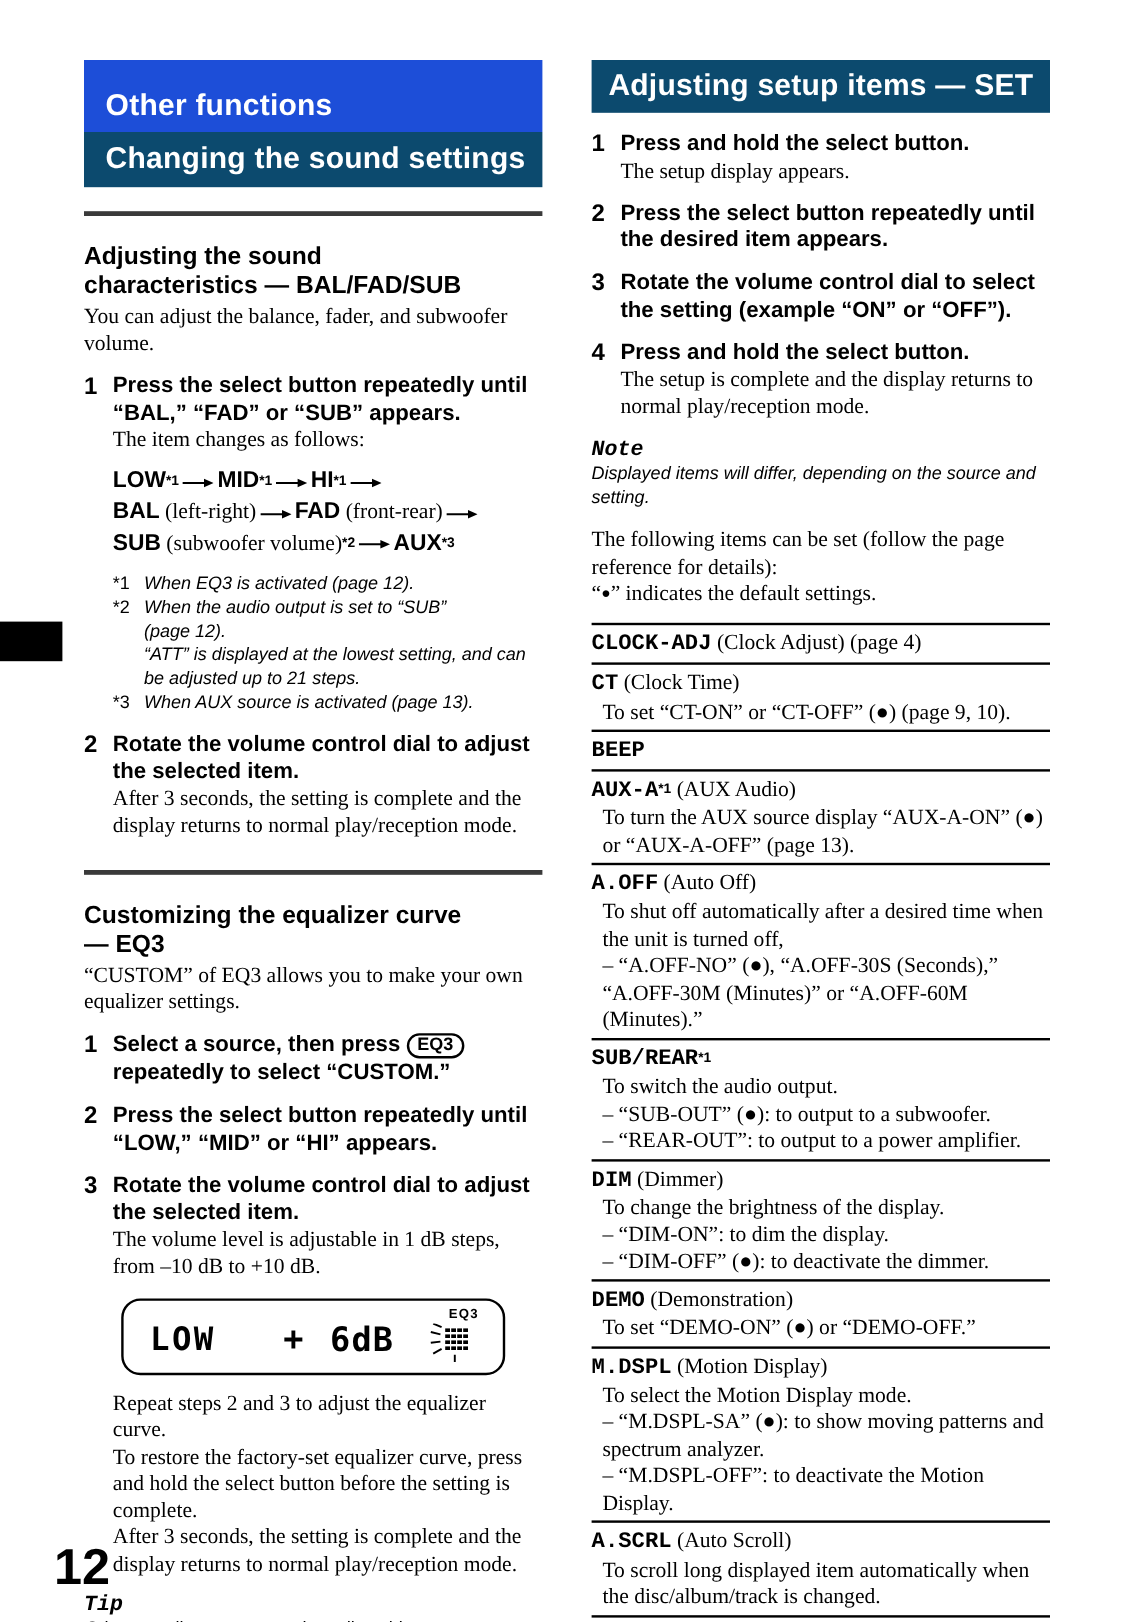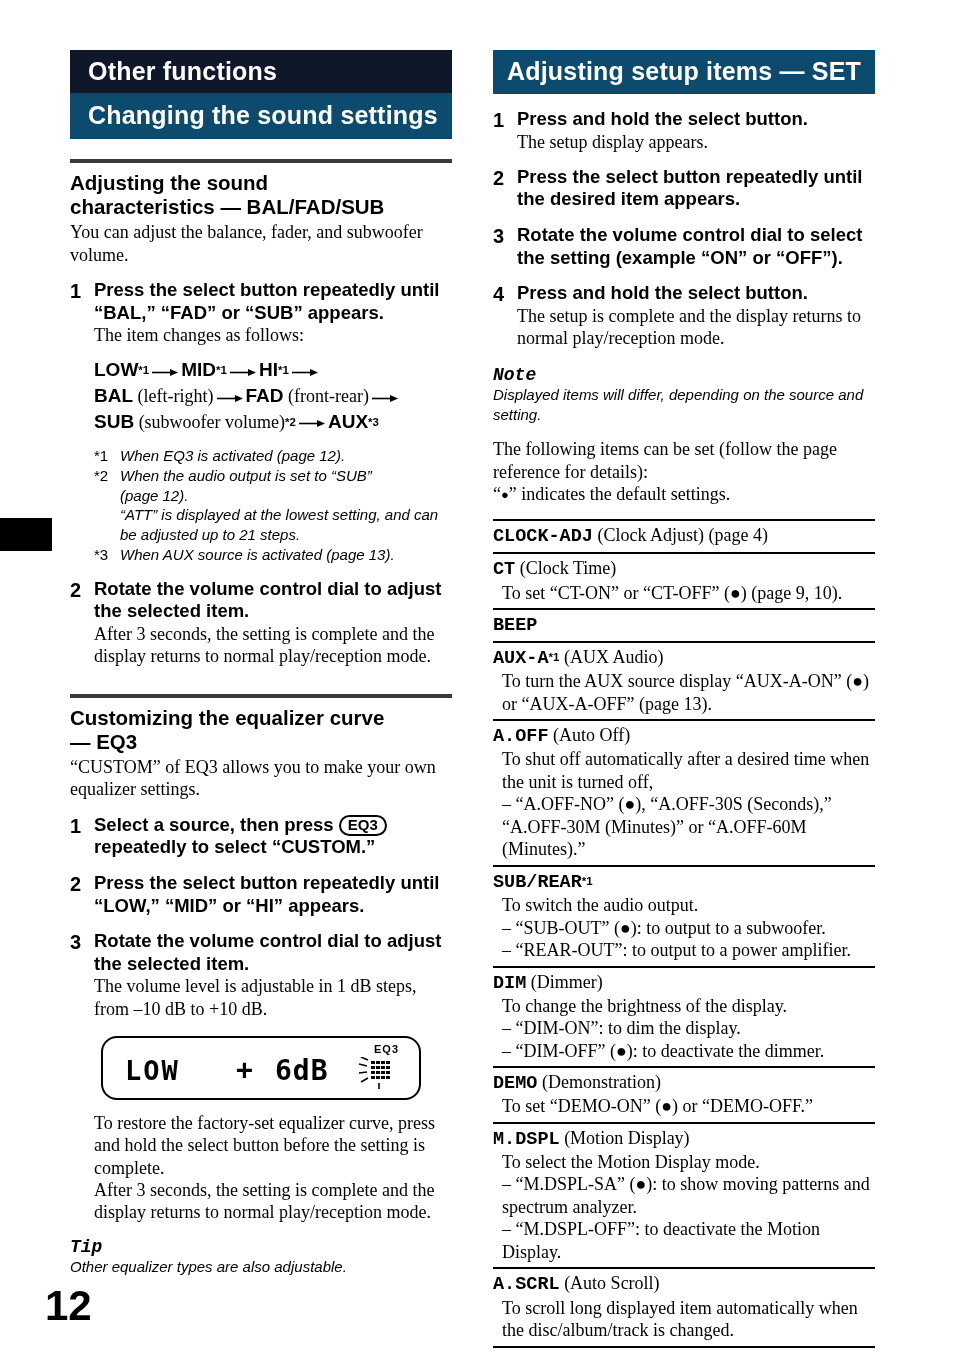--- a/index.html
+++ b/index.html
@@ -16,39 +16,39 @@
   
   .edge-tab{position:absolute;left:0;top:518px;width:52px;height:33px;background:#000;}
 
   
   .col{position:absolute;top:50px;}
   .col-left{left:70px;width:382px;}
   .col-right{left:493px;width:382px;}
 
   
   .banner-black{
-    background:#0f172a;color:#fff;
+    background:#1d4ed8;color:#fff;
     font-family:"Liberation Sans", sans-serif;
     font-weight:bold;font-size:25px;letter-spacing:.2px;
-    padding:7px 0 8px 18px;line-height:1.12;
+    padding:24px 0 8px 18px;line-height:1.12;
   }
   .banner-gray{
     background:#0c4a6e;color:#fff;
     font-family:"Liberation Sans", sans-serif;
     font-weight:bold;font-size:25px;letter-spacing:.2px;
     padding:8px 0 10px 18px;line-height:1.12;
   }
   .banner-gray.single{padding:7px 0 9px 14px;}
 
   
   .rule-thick{border-top:4px solid #3a3a3a;margin-top:20px;}
   .subhead{
     font-family:"Liberation Sans", sans-serif;
     font-weight:bold;font-size:20.5px;line-height:1.18;
-    margin-top:8px;
+    margin-top:22px;
   }
 
   
   .body{font-size:18px;line-height:1.24;margin-top:2px;}
 
   
   .step{display:flex;margin-top:13px;}
   .step .num{
     font-family:"Liberation Sans", sans-serif;
     font-weight:bold;font-size:20px;
@@ -275,20 +275,21 @@
                 <line x1="11" y1="21" x2="4" y2="25"></line>
                 <line x1="22" y1="26" x2="22" y2="32"></line>
               </g>
             </g>
           </svg>
         </div>
       </div>
     </div>
 
     <div class="body" style="margin-top:12px;padding-left:24px;">
+      <div>Repeat steps 2 and 3 to adjust the equalizer curve.</div>
       <div>To restore the factory-set equalizer curve, press and hold the select button before the setting is complete.</div>
       <div>After 3 seconds, the setting is complete and the display returns to normal play/reception mode.</div>
     </div>
 
     <div class="tip-label">Tip</div>
     <div class="tip-text">Other equalizer types are also adjustable.</div>
   </div>
 
   <div class="col col-right">
 

